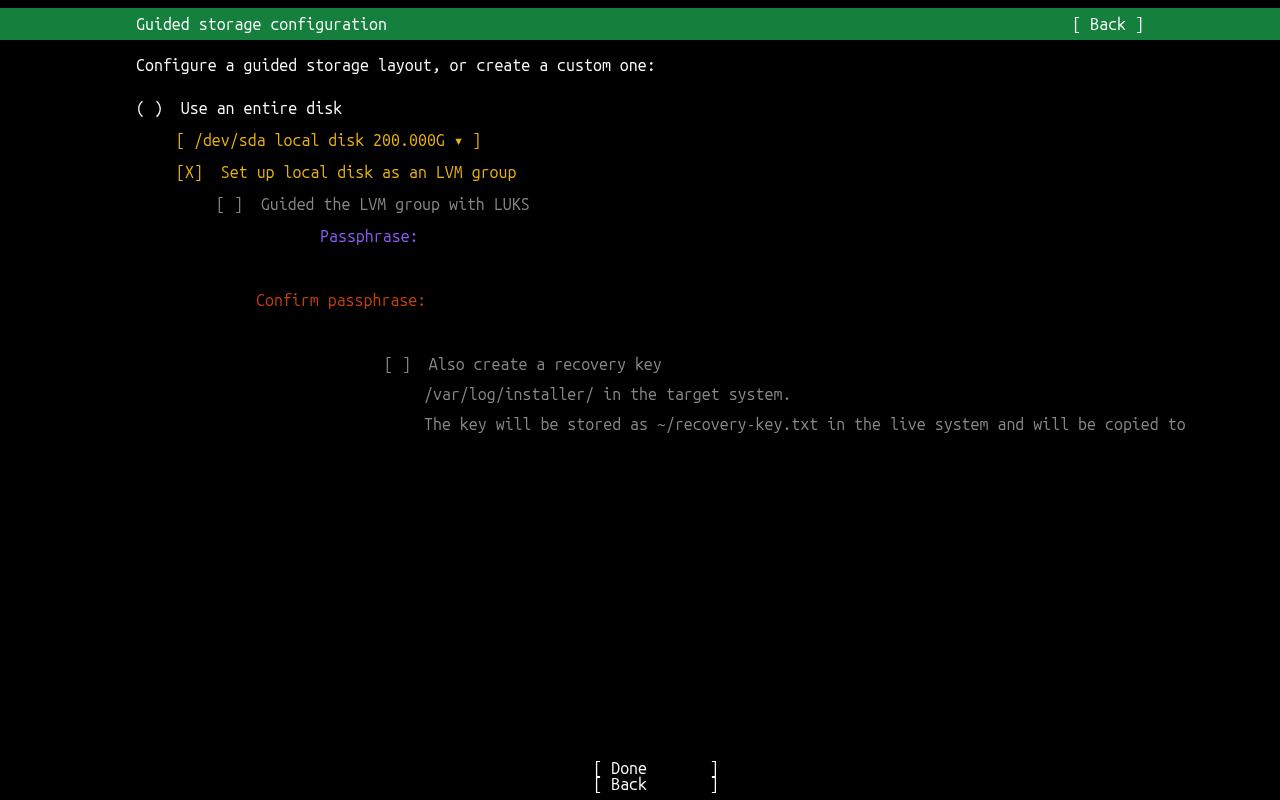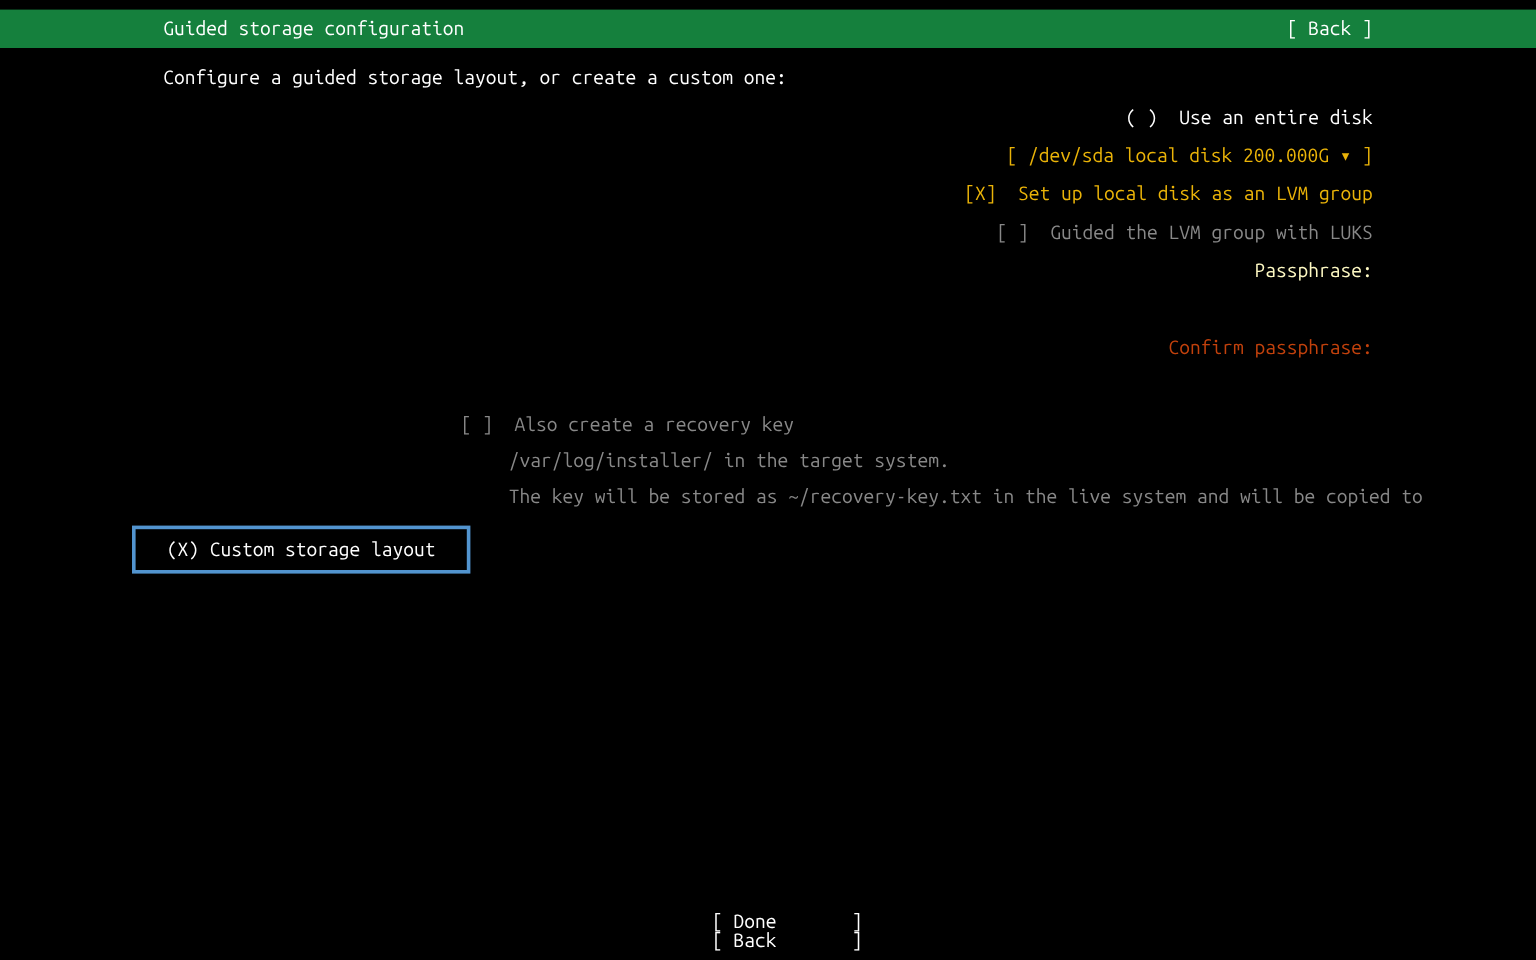--- a/index.html
+++ b/index.html
@@ -29,51 +29,50 @@
       display: flex;
       align-items: center;
       justify-content: space-between;
       padding: 0 136px;
       color: #ffffff;
     }
     .content {
       padding: 16px 136px 0 136px;
     }
     .instruction {
-      margin-bottom: 16px;
+      margin-bottom: 26px;
     }
     .indent-1 {
       padding-left: 40px;
       color: #eab308;
     }
     .indent-2 {
       padding-left: 80px;
       color: #888888;
     }
     .indent-recovery {
       padding-left: 248px;
       color: #888888;
     }
     .indent-recovery-text {
       padding-left: 288px;
       color: #888888;
     }
     .passphrase-label {
       padding-left: 184px;
-      color: #fef9c3;
+      color: #8b5cf6;
     }
     .confirm-label {
       padding-left: 120px;
       color: #c2410c;
     }
     .line {
       line-height: 16px;
       margin-bottom: 16px;
       white-space: pre;
-      text-align: right;
     }
     .line-tight {
       line-height: 16px;
       white-space: pre;
       margin-top: 14px;
     }
     .selected-box {
       display: inline-block;
       border: 3px solid #5294cf;
       padding: 8px 0;
@@ -126,23 +125,18 @@
   <div class="line passphrase-label">Passphrase:</div>
   <div class="line" style="height:16px;"></div>
 
   <div class="line confirm-label">Confirm passphrase:</div>
   <div class="line" style="height:16px;"></div>
 
   <div class="line-tight indent-recovery"><span>[ ]</span><span>  Also create a recovery key</span></div>
   <div class="line-tight indent-recovery-text">/var/log/installer/ in the target system.</div>
   <div class="line-tight indent-recovery-text">The key will be stored as ~/recovery-key.txt in the live system and will be copied to</div>
 
-  <div class="selected-wrapper">
-    <div class="selected-box">
-      <div class="selected-content"><span>(X)</span><span>  Custom storage layout</span></div>
-    </div>
-  </div>
 </div>
 
 <div class="footer">
   <div class="footer-line bright">[ Done       ]</div>
   <div class="footer-line bright">[ Back       ]</div>
 </div>
 
 </body></html>

